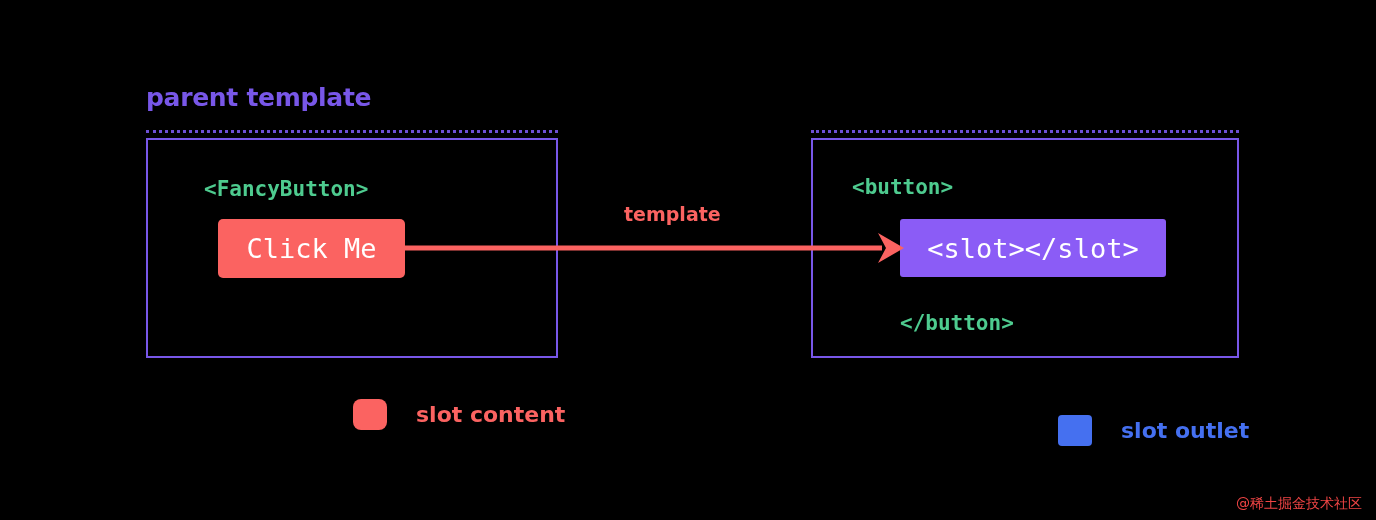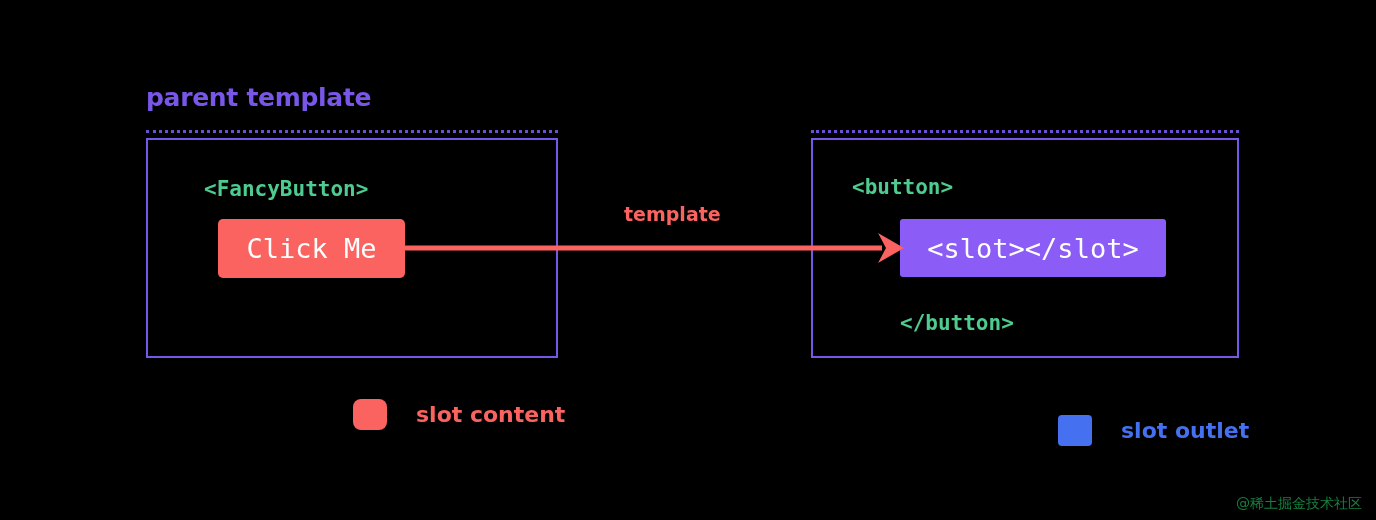--- a/index.html
+++ b/index.html
@@ -137,21 +137,21 @@
   #legend-label-left  { color: #FB6361; }
   #legend-label-right { color: #4570F0; }
 
   
   #watermark {
     position: absolute;
     right: 14px;
     bottom: 10px;
     font-family: "DejaVu Sans", sans-serif;
     font-size: 14px;
-    color: #15803d;
+    color: #ef4444;
     white-space: nowrap;
     line-height: 1;
   }
 </style>
 </head>
 <body>
 
 <div id="stage">
 
   <div class="panel-title" id="title-left">parent template</div>

